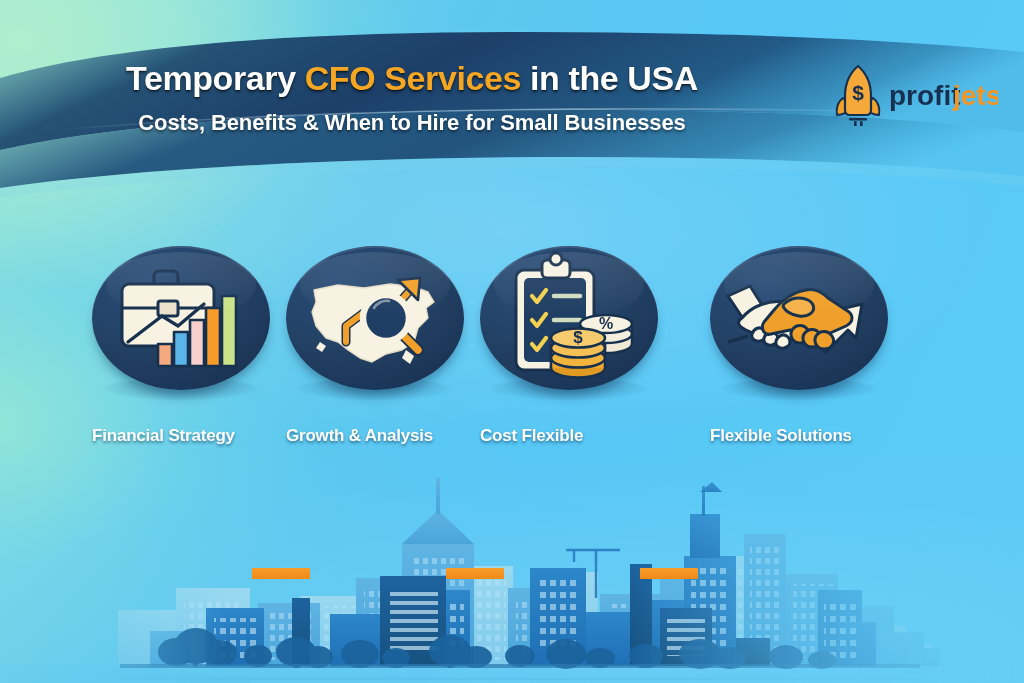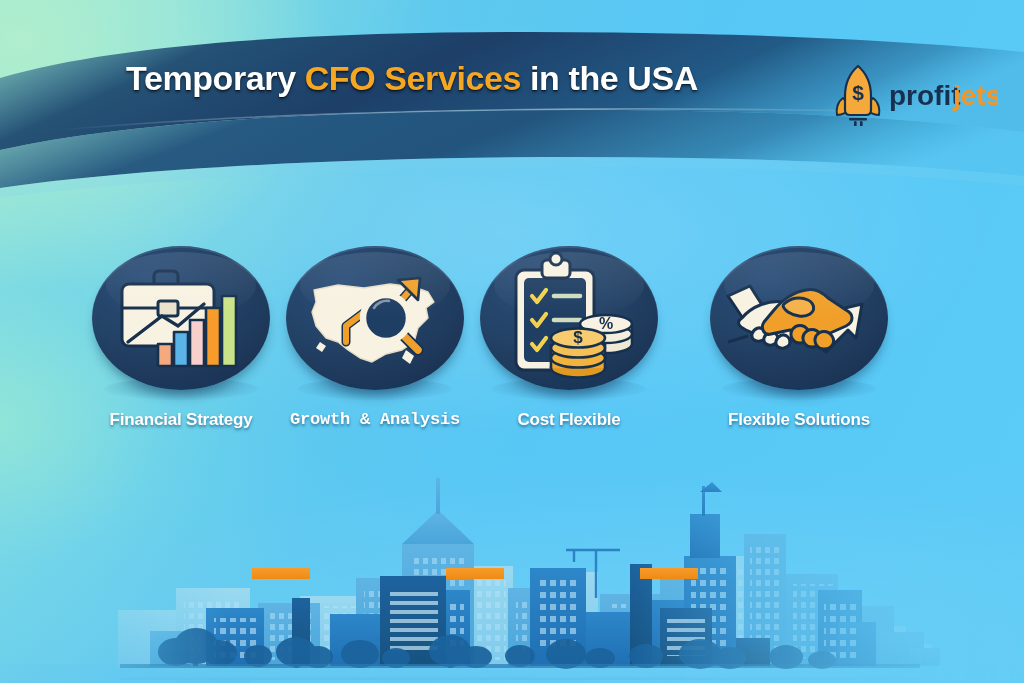--- a/index.html
+++ b/index.html
@@ -84,21 +84,21 @@
     pointer-events:none;
   }
   .disc svg { position:absolute; left:0; top:0; width:178px; height:144px; }
   .disc-shadow {
     position:absolute; left:12px; top:132px; width:154px; height:22px;
     border-radius:50%;
     background:radial-gradient(ellipse at 50% 40%, rgba(20,60,100,0.30) 0%, rgba(20,60,100,0.10) 55%, rgba(20,60,100,0) 78%);
     z-index:1;
   }
   .p-label {
-    margin-top:20px; text-align:center;
+    margin-top:36px; 
     font-size:17px; font-weight:bold; color:#ffffff; letter-spacing:-0.2px;
     white-space:nowrap;
     text-shadow:0 2px 3px rgba(10,50,85,0.55);
   }
 
   
   #city { position:absolute; left:0; bottom:0; width:1024px; height:235px; z-index:2; }
 </style>
 </head>
 <body>
@@ -335,20 +335,21 @@
 
     <path d="M0,150 C150,116 420,106 690,111 C810,113 930,120 1024,132 L1024,176 C930,166 810,160 690,158 C420,153 150,166 0,188 Z" fill="url(#bnBot)"></path>
 
     <path d="M60,130 C260,112 560,104 900,112" stroke="url(#divLine)" stroke-width="1.6" fill="none"></path>
 
     <path d="M0,188 C150,166 420,153 690,158 C810,160 930,166 1024,176 L1024,186 C930,176 810,170 690,168 C420,163 150,178 0,198 Z" fill="#7fd0ef" opacity="0.22"></path>
   </svg>
 
   <div class="title-wrap">
     <div class="title"><span>Temporary </span><span class="accent">CFO Services</span><span> in the USA</span></div>
+    <div class="subtitle">Costs, Benefits &amp; When to Hire for Small Businesses</div>
   </div>
 
   <svg id="logo" viewBox="0 0 170 62">
     <g>
 
       <path d="M15,34 C9,38 8,46 9,51 C14,51 21,48 24,43 Z" fill="#f0a22a" stroke="#17304f" stroke-width="2" stroke-linejoin="round"></path>
       <path d="M45,34 C51,38 52,46 51,51 C46,51 39,48 36,43 Z" fill="#f0a22a" stroke="#17304f" stroke-width="2" stroke-linejoin="round"></path>
 
       <path d="M30,2 C38,9 43,20 43,32 L43,46 C43,49 41,51 38,51 L22,51 C19,51 17,49 17,46 L17,32 C17,20 22,9 30,2 Z" fill="#f5a93a" stroke="#17304f" stroke-width="2.2" stroke-linejoin="round"></path>
 
@@ -389,21 +390,21 @@
             <rect x="82" y="86" width="14" height="34" fill="#5bb4e8"></rect>
             <rect x="98" y="74" width="14" height="46" fill="#f7d0cc"></rect>
             <rect x="114" y="62" width="14" height="58" fill="#f79c2a"></rect>
             <rect x="130" y="50" width="14" height="70" fill="#cbe388"></rect>
           </g>
         </svg>
       </div>
       <div class="p-label">Financial Strategy</div>
     </div>
 
-    <div class="pillar" style="left:286px;font-family:Liberation Mono, monospace;">
+    <div class="pillar" style="left:286px;">
       <div class="disc-shadow"></div>
       <div class="disc">
         <svg viewBox="0 0 178 144">
 
           <path d="M28,44 L52,39 L78,42 L104,38 L128,41 L142,46 L148,56
                    L140,62 L142,72 L132,82 L128,96 L116,104 L100,108
                    L86,116 L74,112 L62,104 L52,96 L40,92 L30,80
                    L26,66 L30,56 Z" fill="#f8f2e2" stroke="#e4dcc6" stroke-width="1.4" stroke-linejoin="round"></path>
           <path d="M120,104 L128,110 L124,118 L116,112 Z" fill="#f8f2e2"></path>
           <path d="M34,96 L40,100 L36,106 L30,102 Z" fill="#f8f2e2"></path>

